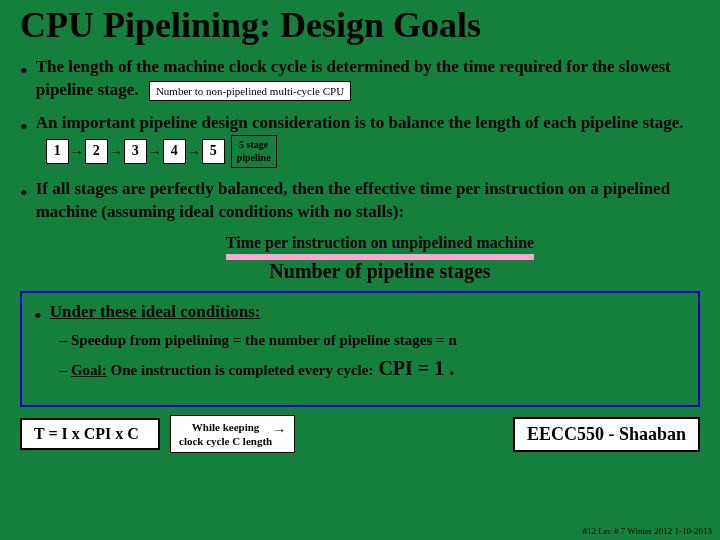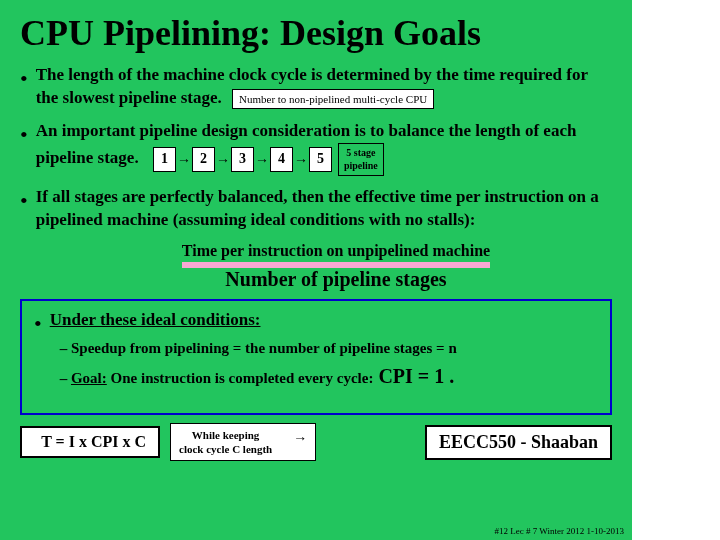--- a/index.html
+++ b/index.html
@@ -5,24 +5,24 @@
     * { box-sizing: border-box; margin: 0; padding: 0; }
     body {
       background: #fff;
       font-family: 'Times New Roman', Times, serif;
       width: 720px;
       height: 540px;
       overflow: hidden;
       position: relative;
     }
     .slide {
-      width: 632px;
+      width: 720px;
       height: 540px;
-      background: #22c55e;
-      padding: 12px 20px 10px 20px;
+      background: #15803d;
+      padding: 4px 20px 10px 20px;
       position: relative;
     }
     .title {
       font-size: 36px;
       font-weight: bold;
       text-align: left;
       margin-bottom: 10px;
       color: #000;
     }
     .bullet-list {
@@ -136,33 +136,33 @@
       margin-top: 8px;
       gap: 10px;
     }
     .t-box {
       border: 2px solid #000;
       padding: 5px 12px;
       font-size: 16px;
       font-weight: bold;
       background: #fff;
       min-width: 140px;
-      text-align: right;
+      text-align: left;
     }
     .while-box {
       border: 1px solid #000;
       padding: 4px 8px;
       font-size: 11px;
       font-weight: bold;
       text-align: center;
       line-height: 1.3;
       background: #fff;
       display: flex;
       align-items: flex-start;
-      gap: 21px;
+      gap: 0;
     }
     .arrow-right {
       font-size: 14px;
     }
     .eecc-box {
       border: 2px solid #000;
       padding: 5px 12px;
       font-size: 18px;
       font-weight: bold;
       background: #fff;

